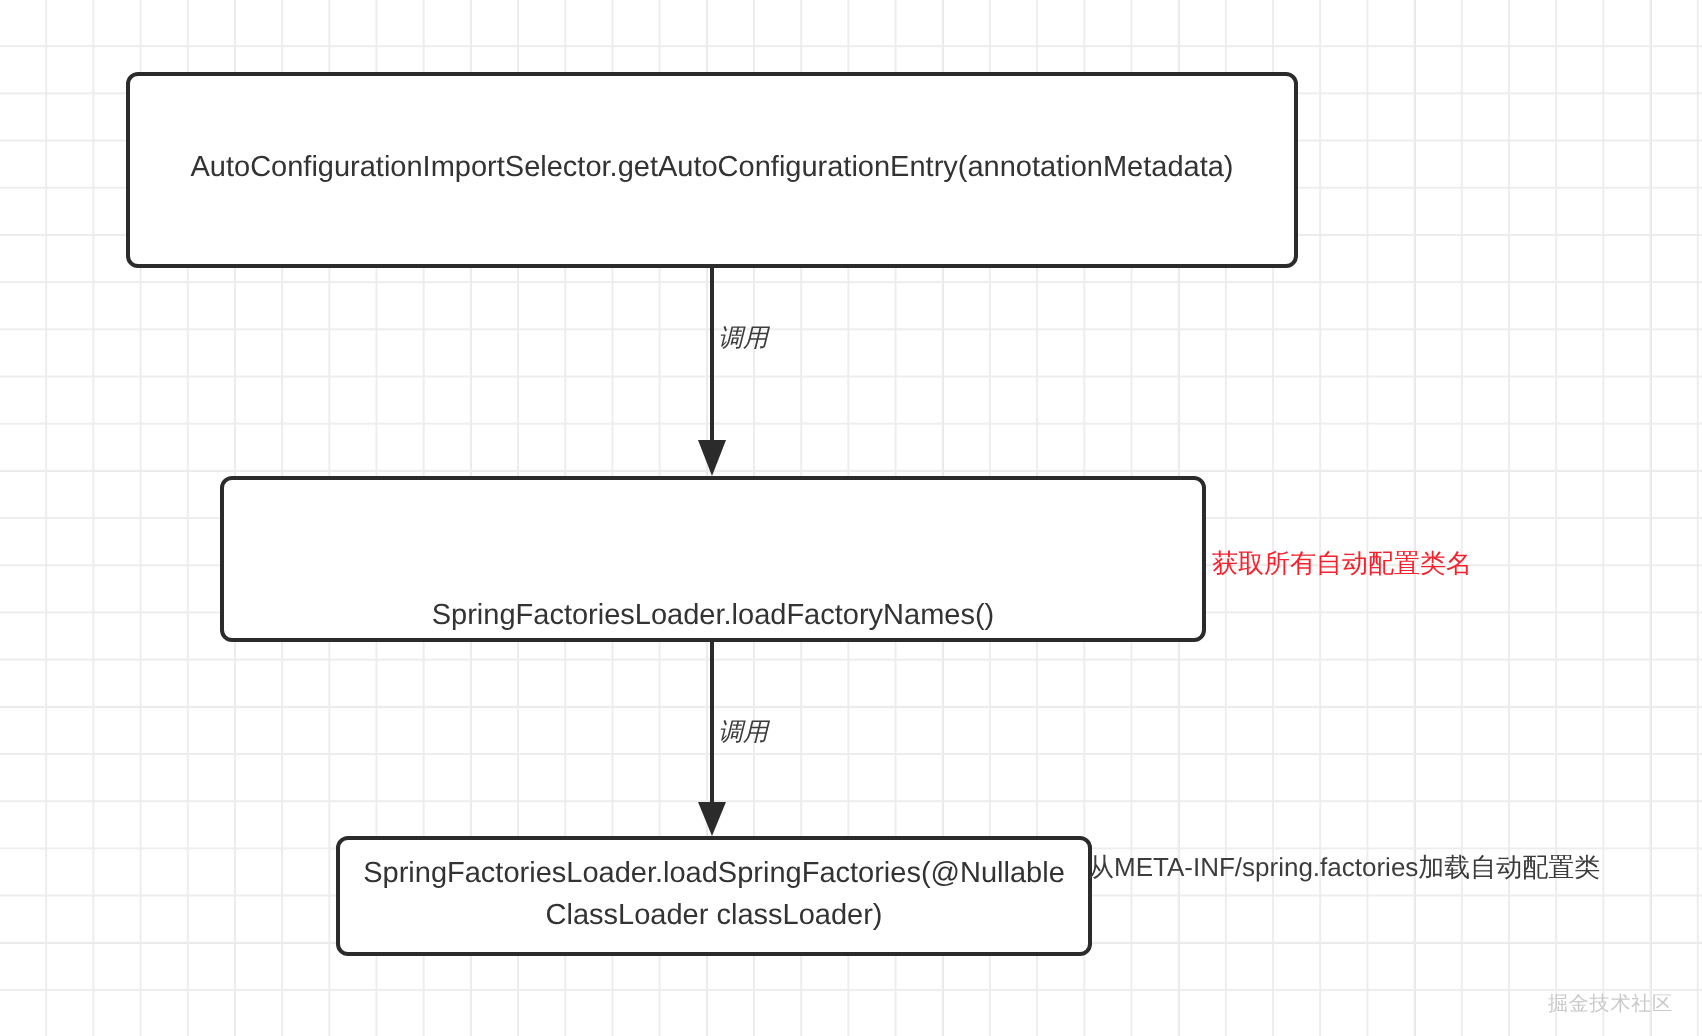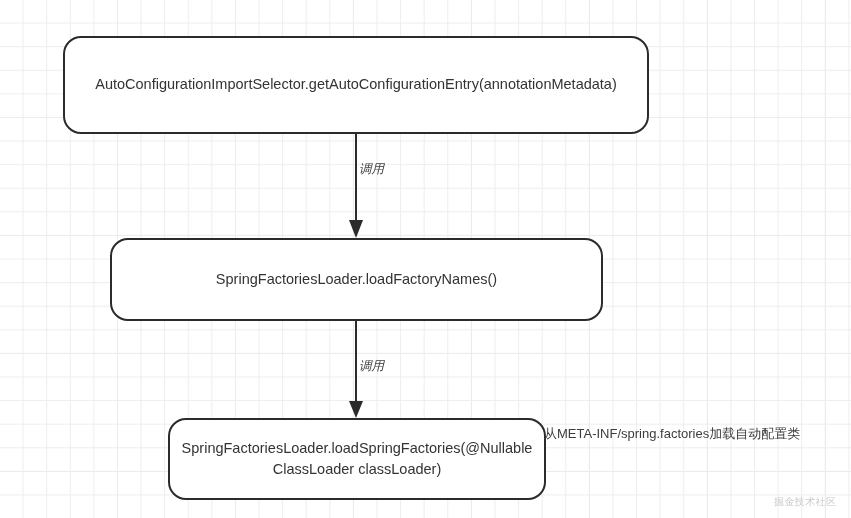--- a/index.html
+++ b/index.html
@@ -25,42 +25,43 @@
     background-position: -1px -1px, -1px -1px, -1px -1px, -1px -1px;
     overflow: hidden;
     font-family: "Liberation Sans", "DejaVu Sans", sans-serif;
   }
 
   .node {
     position: absolute;
     box-sizing: border-box;
     background: #ffffff;
     border: 2px solid #2b2b2b;
-    border-radius: 18px;
+    border-radius: 6px;
     display: flex;
     align-items: center;
     justify-content: center;
     text-align: center;
     color: #333333;
     line-height: 1.45;
   }
 
   #node-1 {
     left: 63px;  top: 36px;
     width: 586px; height: 98px;
     font-size: 14.5px;
   }
   #node-2 {
     left: 110px; top: 238px;
     width: 493px; height: 83px;
     font-size: 14.5px;
+    align-items: flex-end;
   }
   #node-3 {
     left: 168px; top: 418px;
-    width: 378px; height: 82px;
+    width: 378px; height: 60px;
     font-size: 14.5px;
     padding: 0 12px;
   }
   .node-label { display: block; }
 
   
   .edge {
     position: absolute;
     left: 0; top: 0;
     width: 851px; height: 518px;
@@ -131,17 +132,18 @@
     <span class="node-label">SpringFactoriesLoader.loadFactoryNames()</span>
   </div>
 
   <div class="node" id="node-3">
     <span class="node-label">SpringFactoriesLoader.loadSpringFactories(@Nullable ClassLoader classLoader)</span>
   </div>
 
   <div class="edge-label" id="edge-label-1">调用</div>
   <div class="edge-label" id="edge-label-2">调用</div>
 
+  <div class="annotation" id="annotation-1">获取所有自动配置类名</div>
   <div class="annotation" id="annotation-2">从META-INF/spring.factories加载自动配置类</div>
 
   <div id="watermark">掘金技术社区</div>
 
 </div>
 
 </body></html>

